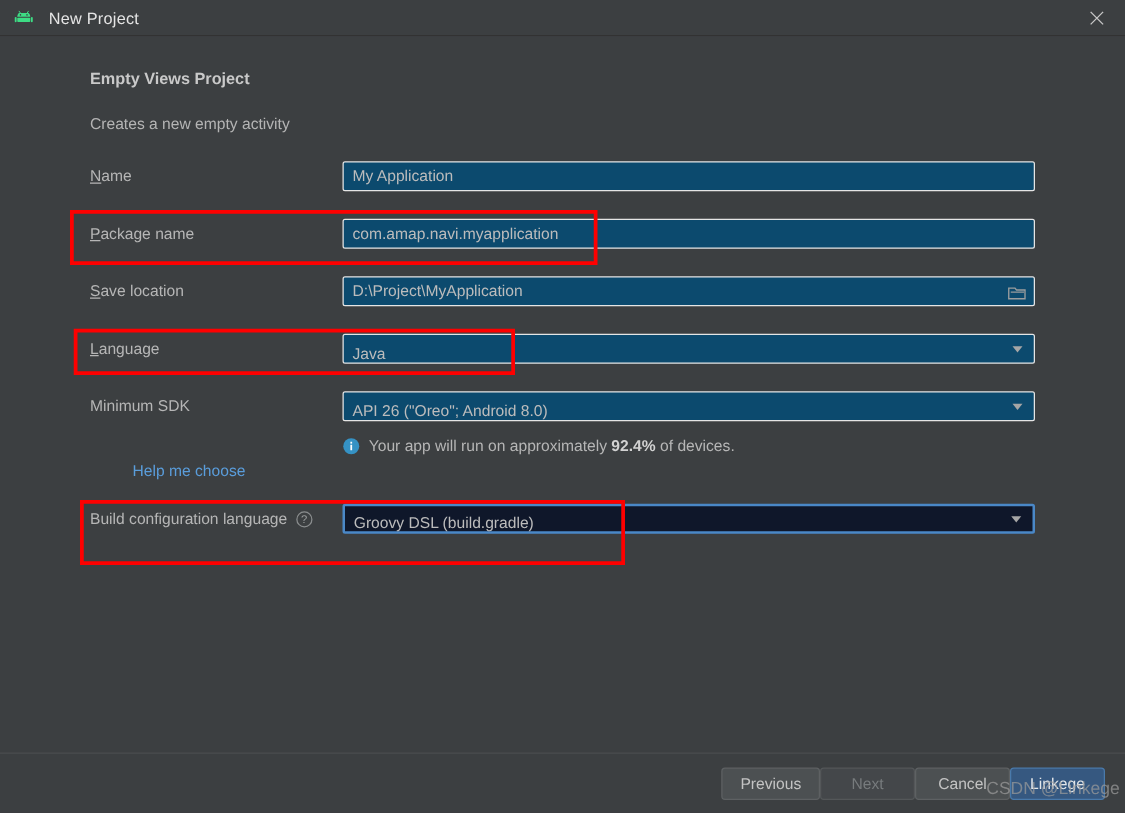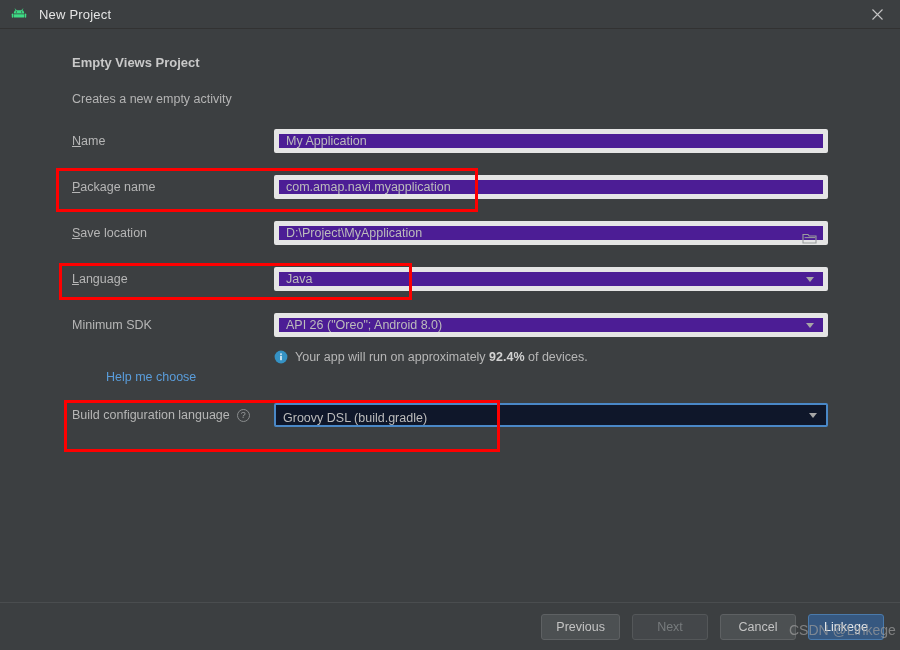--- a/index.html
+++ b/index.html
@@ -82,22 +82,22 @@
     font-size: 12.5px;
     color: #b6b6b6;
     display: flex;
     align-items: center;
   }
   .mn { text-decoration: underline; }
 
   .field {
     flex: 1;
     height: 24px;
-    background: #4c1d95;
-    border: 5px solid #e5e5e5;
+    background: #0c4a6e;
+    border: 1px solid #e5e5e5;
     border-radius: 2px;
     display: flex;
     align-items: center;
     padding: 0 7px;
     font-size: 12.5px;
     color: #bcbcbc;
     position: relative;
   }
   .field.focused {
     border: 2px solid #4a88c7;
@@ -167,21 +167,21 @@
   #bottombar {
     position: absolute;
     left: 0; right: 0; bottom: 0;
     height: 48px;
     background: #3c3f41;
     border-top: 1px solid #4a4d4f;
     display: flex;
     align-items: center;
     justify-content: flex-end;
     padding-right: 16px;
-    gap: 12px;
+    gap: 0;
   }
   .dlg-btn {
     min-width: 76px;
     height: 26px;
     padding: 0 14px;
     background: #4c5052;
     border: 1px solid #5e6163;
     border-radius: 3px;
     color: #c3c3c3;
     font-size: 12.5px;

